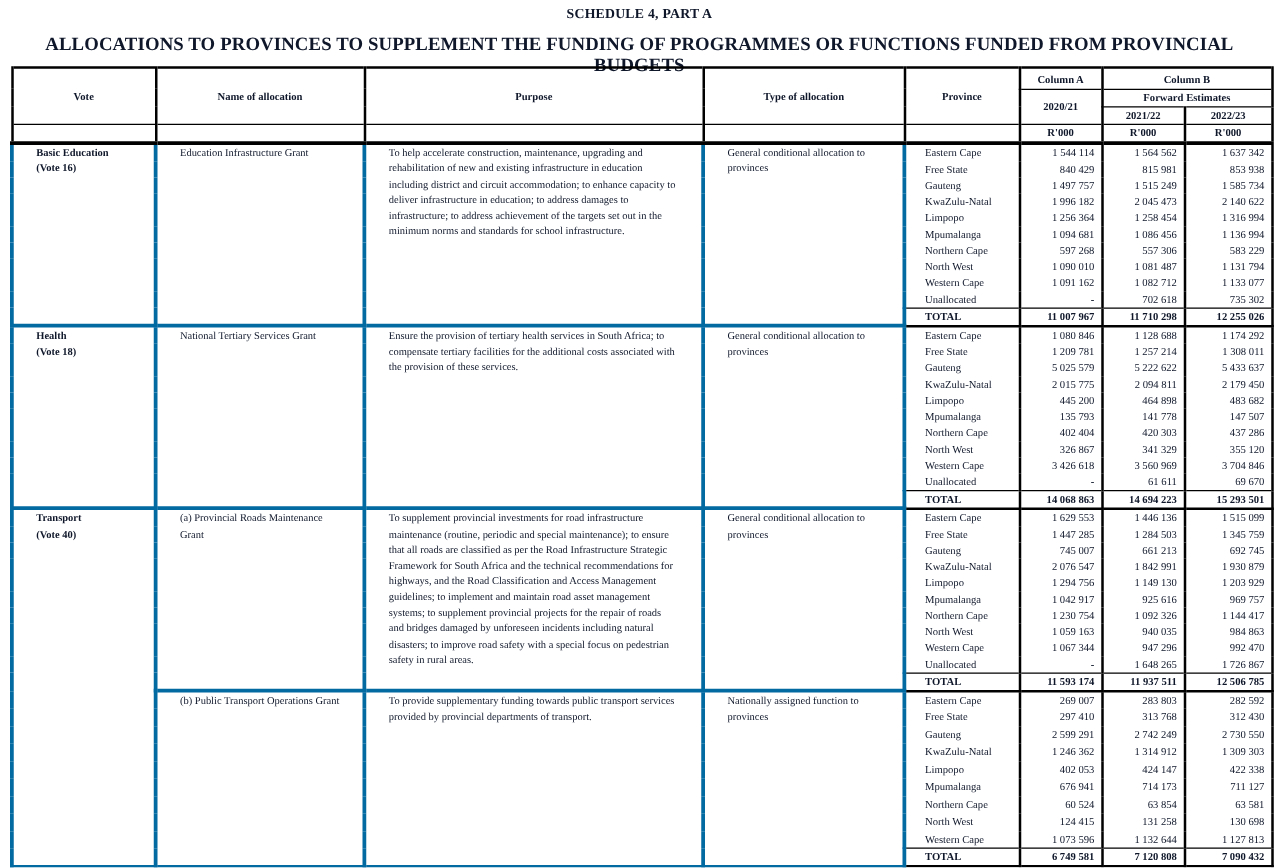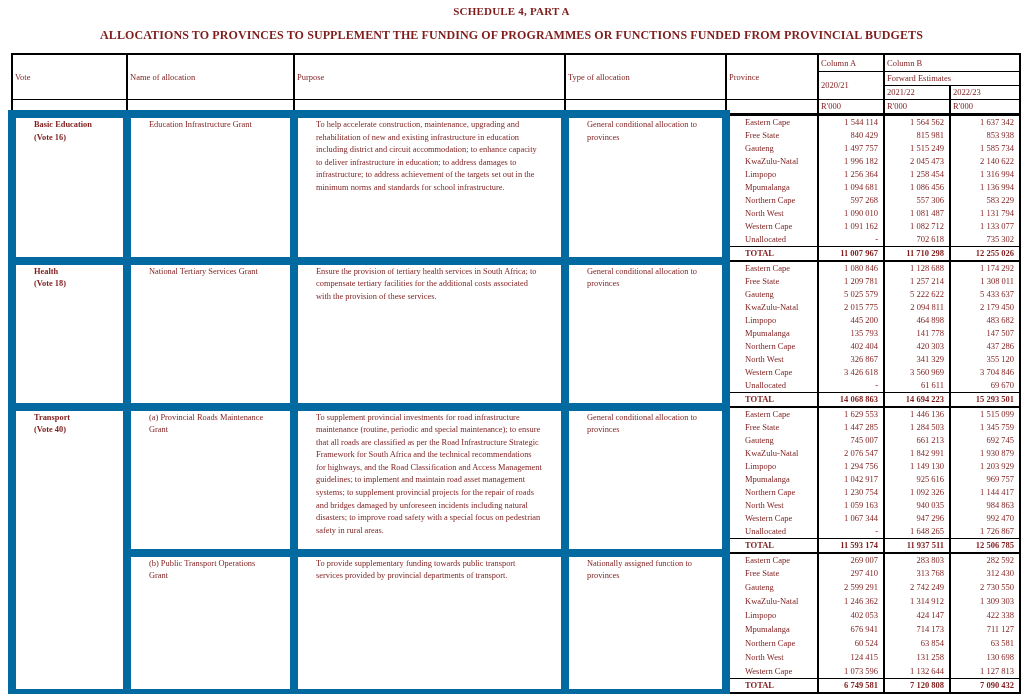--- a/index.html
+++ b/index.html
@@ -1,30 +1,30 @@
 <!DOCTYPE html>
 <html><head>
 <meta charset="utf-8">
 <style>
   html,body { margin:0; padding:0; background:#fff; }
   .page { width:1023px; height:694px; position:relative; background:#ffffff;
-          font-family:"Liberation Serif", serif; color:#7f1d1d; overflow:hidden; }
+          font-family:"Liberation Serif", serif; color:#0f172a; overflow:hidden; }
   .title1 { position:absolute; top:5px; left:0; width:100%; text-align:center;
             font-weight:bold; font-size:11px; letter-spacing:0.2px; }
   .title2 { position:absolute; top:28px; left:0; width:100%; text-align:center;
-            font-weight:bold; font-size:12px; letter-spacing:0.1px; }
+            font-weight:bold; font-size:15px; letter-spacing:0.1px; }
   table.alloc { position:absolute; top:53px; left:8px; width:1008px;
                 border-collapse:collapse; table-layout:fixed; font-size:8.5px; }
   table.alloc, table.alloc th, table.alloc td { box-sizing:border-box; }
   table.alloc { border:2px solid #000; }
   thead th, thead td { border:1px solid #000; border-left-width:2px; border-right-width:2px;
-            font-weight:normal; text-align:left; vertical-align:middle; padding:0 2px; }
+            font-weight:bold; text-align:center; vertical-align:middle; padding:0 2px; }
   tr.h1 { height:17px; } tr.h2 { height:14px; } tr.h3 { height:14px; } tr.h4 { height:15px; }
   tr.h4 th, tr.h4 td { border-bottom:3px solid #000;margin-left:43px; }
-  td.desc { border:8px solid #0369a1; vertical-align:top; padding:1px 18px;
+  td.desc { border:3px solid #0369a1; vertical-align:top; padding:1px 18px;
             line-height:12.6px; font-size:8.4px; }
   .vote-line { font-weight:bold; }
   td.prov, td.num { border-left:2px solid #000; border-right:2px solid #000;
             border-top-style:none; border-bottom-style:none;
             line-height:13px; padding:0; white-space:nowrap; overflow:hidden; }
   td.prov { padding-left:15px; }
   td.num  { text-align:right; padding-right:5px; }
   tr.datarow  { height:13px; }
   tr.datarow4 { height:14px; }
   tr.total-row { height:14px; }

